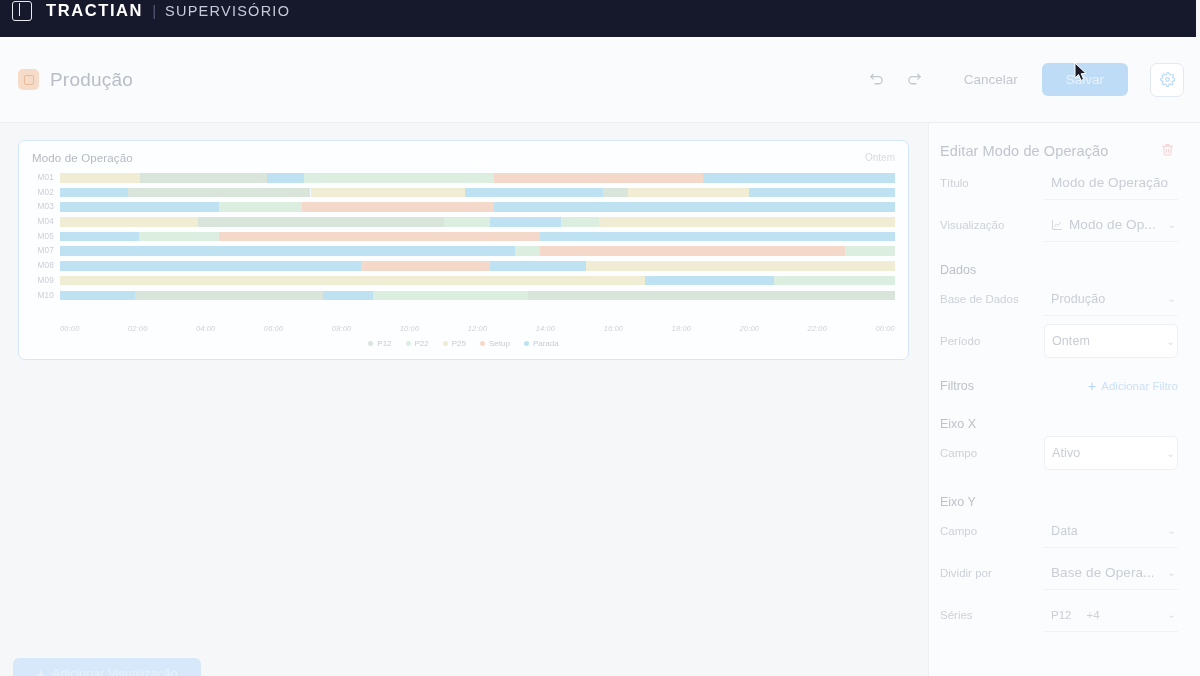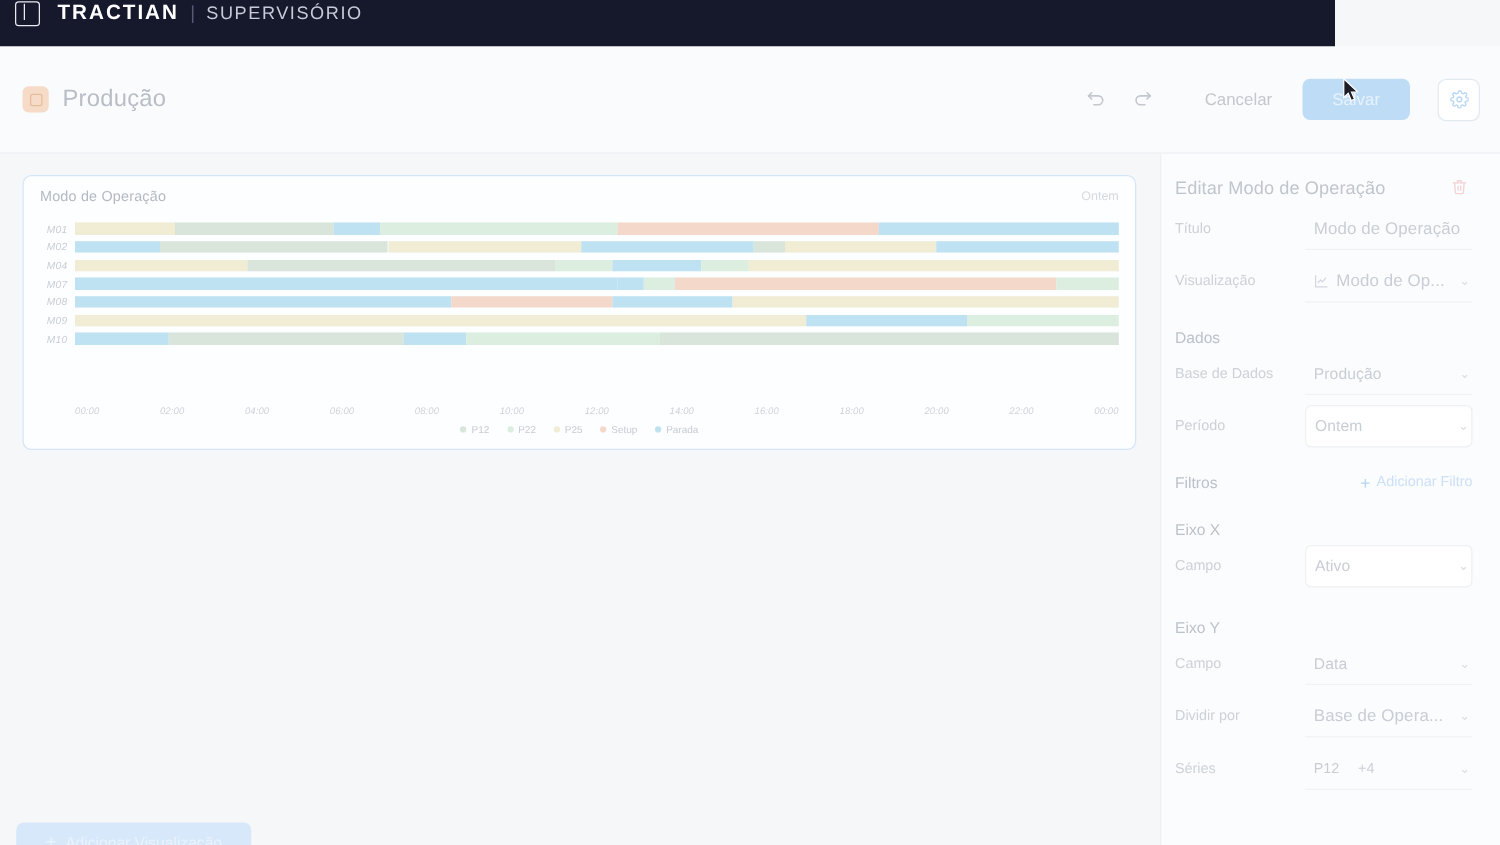--- a/index.html
+++ b/index.html
@@ -5,21 +5,21 @@
   * { box-sizing: border-box; margin: 0; padding: 0; }
   html, body {
     width: 1200px; height: 676px;
     font-family: "Liberation Sans", sans-serif;
     background: #f6f7f9;
     overflow: hidden;
   }
 
   
   .topbar {
-    height: 37px; width: 1068px;
+    height: 37px; width: 1196px;
     background: #16182c;
     display: flex; align-items: center;
     padding: 0 0 16px 12px;
     position: relative; z-index: 40;
   }
   .panel-toggle {
     width: 20px; height: 20px;
     border: 1.7px solid #e9eaf2; border-radius: 3px;
     display: flex; align-items: center; margin-right: 14px;
     position: relative;
@@ -113,21 +113,21 @@
     margin-left: auto; font-size: 10px; color: #d6dae1;
   }
 
   .plot {
     position: relative;
     margin-top: 9px;
     height: 148px;
   }
   .row {
     position: relative; height: 14.7px;
-    display: flex; align-items: flex-end; font-style: italic;
+    display: flex; align-items: flex-start;
   }
   .row-label {
     width: 28px; flex: 0 0 28px;
     font-size: 8.2px; color: #c9ced6;
     text-align: right; padding-right: 6px;
     letter-spacing: .2px;
   }
   .bar-track {
     position: relative; flex: 1; height: 9.5px;
     background: #f3f9fe;
@@ -289,28 +289,46 @@
             <div class="seg" style="left: 0%; width: 8.2%; background: rgb(191, 226, 242);"></div>
             <div class="seg" style="left: 8.2%; width: 21.8%; background: rgb(217, 228, 218);"></div>
             <div class="seg" style="left: 30%; width: 18.5%; background: rgb(241, 236, 212);"></div>
             <div class="seg" style="left: 48.5%; width: 16.5%; background: rgb(191, 226, 242);"></div>
             <div class="seg" style="left: 65%; width: 3%; background: rgb(217, 228, 218);"></div>
             <div class="seg" style="left: 68%; width: 14.5%; background: rgb(241, 236, 212);"></div>
             <div class="seg" style="left: 82.5%; width: 17.5%; background: rgb(191, 226, 242);"></div>
           </div>
         </div>
         <div class="row">
+          <div class="row-label">M03</div>
+          <div class="bar-track">
+            <div class="seg" style="left: 0%; width: 19%; background: rgb(191, 226, 242);"></div>
+            <div class="seg" style="left: 19%; width: 10%; background: rgb(220, 238, 224);"></div>
+            <div class="seg" style="left: 29%; width: 23%; background: rgb(244, 217, 203);"></div>
+            <div class="seg" style="left: 52%; width: 48%; background: rgb(191, 226, 242);"></div>
+          </div>
+        </div>
+        <div class="row">
           <div class="row-label">M04</div>
           <div class="bar-track">
             <div class="seg" style="left: 0%; width: 16.5%; background: rgb(241, 236, 212);"></div>
             <div class="seg" style="left: 16.5%; width: 29.5%; background: rgb(217, 228, 218);"></div>
             <div class="seg" style="left: 46%; width: 5.5%; background: rgb(220, 238, 224);"></div>
             <div class="seg" style="left: 51.5%; width: 8.5%; background: rgb(191, 226, 242);"></div>
             <div class="seg" style="left: 60%; width: 4.5%; background: rgb(220, 238, 224);"></div>
             <div class="seg" style="left: 64.5%; width: 35.5%; background: rgb(241, 236, 212);"></div>
+          </div>
+        </div>
+        <div class="row">
+          <div class="row-label">M05</div>
+          <div class="bar-track">
+            <div class="seg" style="left: 0%; width: 9.5%; background: rgb(191, 226, 242);"></div>
+            <div class="seg" style="left: 9.5%; width: 9.5%; background: rgb(220, 238, 224);"></div>
+            <div class="seg" style="left: 19%; width: 38.5%; background: rgb(244, 217, 203);"></div>
+            <div class="seg" style="left: 57.5%; width: 42.5%; background: rgb(191, 226, 242);"></div>
           </div>
         </div>
         <div class="row">
           <div class="row-label">M07</div>
           <div class="bar-track">
             <div class="seg" style="left: 0%; width: 52%; background: rgb(191, 226, 242);"></div>
             <div class="seg" style="left: 52%; width: 2.5%; background: rgb(191, 226, 242);"></div>
             <div class="seg" style="left: 54.5%; width: 3%; background: rgb(220, 238, 224);"></div>
             <div class="seg" style="left: 57.5%; width: 36.5%; background: rgb(244, 217, 203);"></div>
             <div class="seg" style="left: 94%; width: 6%; background: rgb(220, 238, 224);"></div>

